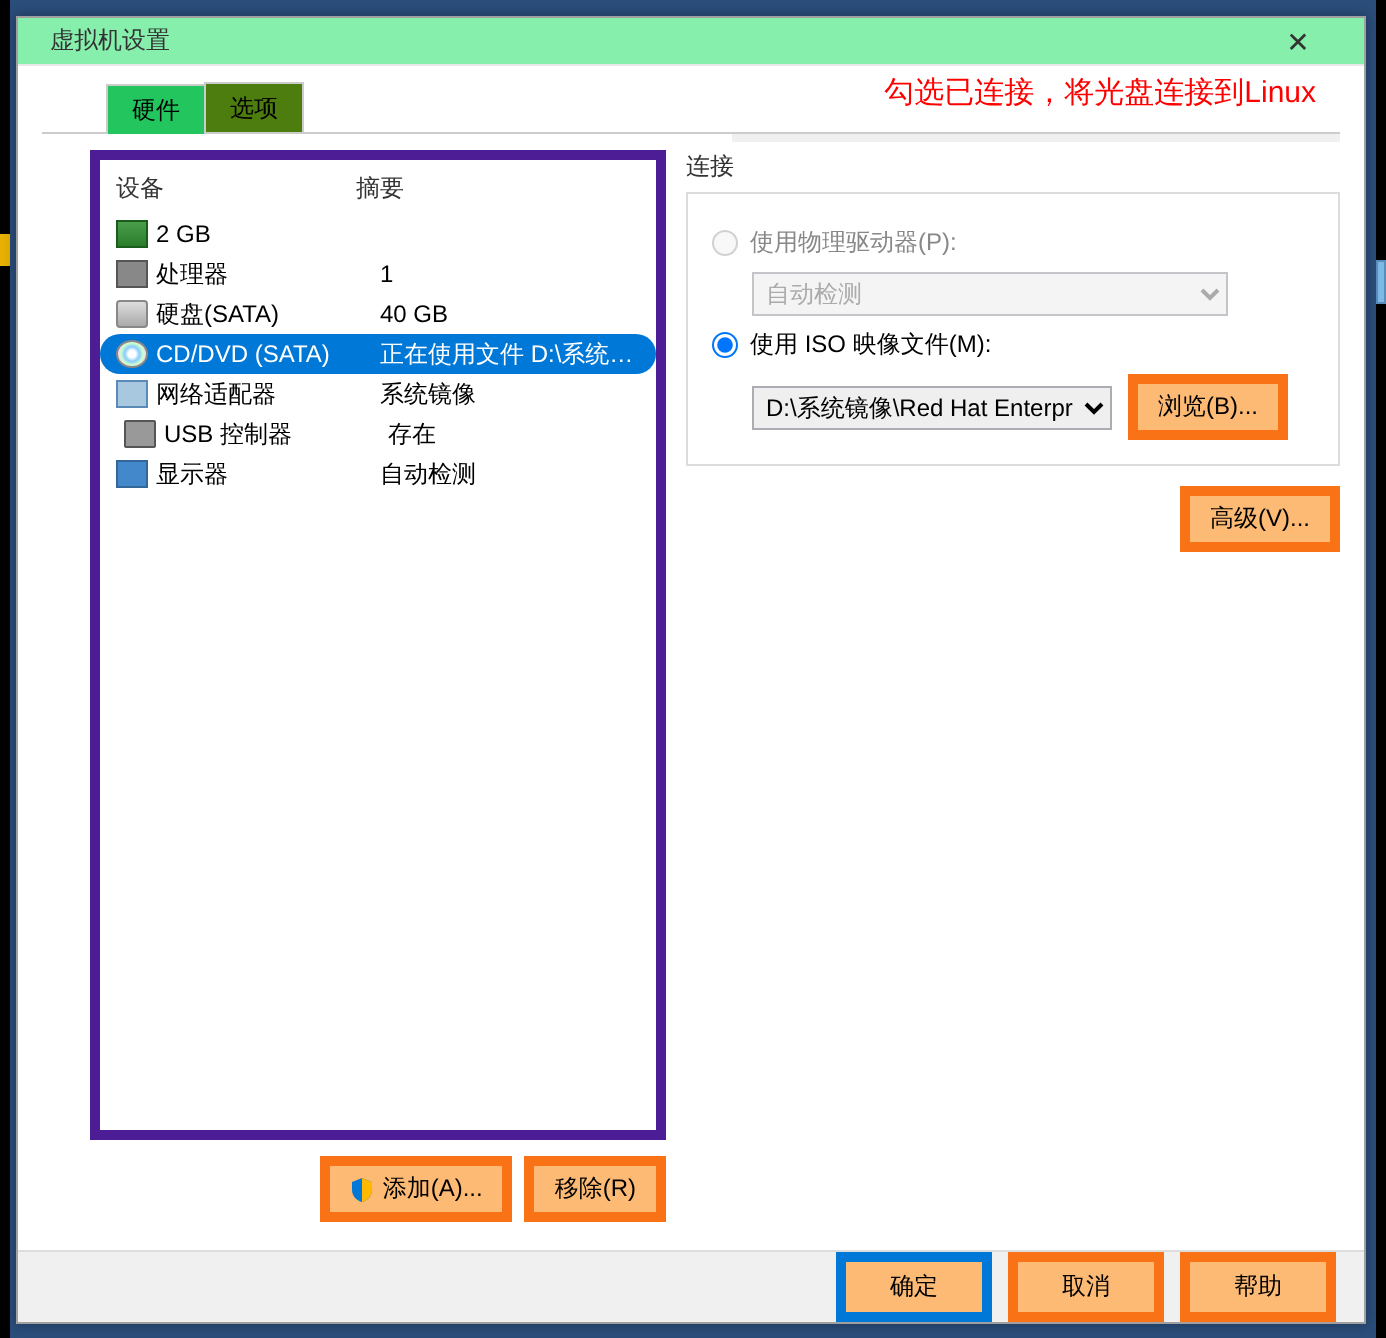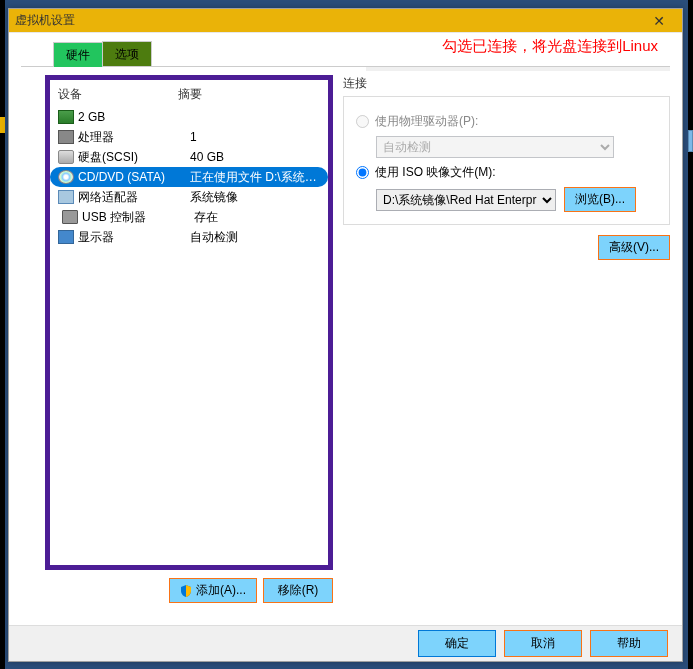--- a/index.html
+++ b/index.html
@@ -2,21 +2,21 @@
 <html><head>
 <meta charset="utf-8">
 <style>
   * { box-sizing: border-box; font-family: "Microsoft YaHei", "Segoe UI", sans-serif; font-size: 12px; }
   body { margin: 0; background: #2a4d7a; width: 693px; height: 669px; position: relative; overflow: hidden; }
   .edge-left { position: absolute; left:0; top:0; width:5px; height:669px; background:#000; }
   .edge-left .logo { position:absolute; top:117px; left:0; width:5px; height:16px; background:#e8b000; }
   .edge-right { position:absolute; right:0; top:0; width:5px; height:669px; background:#000; }
   .edge-right .tag { position:absolute; top:130px; right:0; width:5px; height:22px; background:#7cb8e8; border:1px solid #5a8db8; }
   .dialog { position:absolute; left:8px; top:8px; width:675px; height:654px; background:#fff; border:1px solid #a0a0a0; box-shadow:0 0 6px rgba(0,0,0,.3); }
-  .titlebar { height:24px; background:#eab308; display:flex; align-items:center; padding:0 6px; border-bottom:1px solid #e8e8e8; }
+  .titlebar { height:24px; background:#86efac; display:flex; align-items:center; padding:0 16px; border-bottom:1px solid #e8e8e8; }
   .titlebar .title { flex:1; color:#333; }
   .titlebar .close { width:34px; height:18px; display:flex; align-items:center; justify-content:center; color:#333; font-size:14px; cursor:pointer; }
   .annotation { position:absolute; top:28px; right:24px; color:#ff0000; font-size:15px; }
   .content { padding:8px 12px 0 12px; }
   .tabs { display:flex; border-bottom:1px solid #ccc; margin-bottom:8px; }
   .tab { padding:4px 12px 3px; border:1px solid #ccc; border-bottom:none; margin-right:-1px; background:#4d7c0f; cursor:pointer; }
   .tab.active { background:#22c55e; position:relative; top:1px;margin-left:32px; }
   .split { display:flex; gap:10px; }
   .left-pane { width:312px; }
   .devlist-box { border:5px solid #4c1d95; height:495px;margin-left:24px; }
@@ -29,21 +29,21 @@
   .devrow .c1 { width:112px; white-space:nowrap; overflow:hidden; }
   .devrow .c2 { flex:1; white-space:nowrap; overflow:hidden; text-overflow:ellipsis; }
   .ico-mem { background:linear-gradient(#4a9d4a,#2a7d2a); border:1px solid #1a5d1a; }
   .ico-cpu { background:#888; border:1px solid #555; }
   .ico-hdd { background:linear-gradient(#ddd,#aaa); border:1px solid #888; border-radius:2px; }
   .ico-cd { background:radial-gradient(circle,#fff 20%,#8cf 40%,#cfc 60%,#fcf 80%); border:1px solid #888; border-radius:50%; }
   .ico-net { background:#a8c8e0; border:1px solid #5a8ab8; }
   .ico-usb { width:6px; height:12px; border:1px solid #555; border-radius:1px; margin:1px 9px 1px 4px; background:#999; }
   .ico-display { background:#4488cc; border:1px solid #336699; }
   .left-buttons { display:flex; justify-content:flex-end; gap:6px; margin-top:8px; }
-  .btn { border:1px solid #f97316; background:#7dd3fc; padding:3px 10px; cursor:pointer; display:inline-flex; align-items:center; gap:4px; min-width:70px; justify-content:center; }
+  .btn { border:5px solid #f97316; background:#fdba74; padding:3px 10px; cursor:pointer; display:inline-flex; align-items:center; gap:4px; min-width:70px; justify-content:center; }
   .shield { width:12px; height:12px; display:inline-block; }
   .shield svg { width:12px; height:12px; }
   .right-pane { flex:1; padding-top:0; }
   .group-label { color:#333; margin-bottom:4px; }
   .status-box { position:relative; }
   .red-box { position:absolute; top:6px; left:-2px; width:100px; height:26px; border:3px solid #ff0000; pointer-events:none; }
   .field { border:1px solid #dcdcdc; padding:10px 12px 12px; margin-bottom:10px; }
   .chk-row { display:flex; align-items:center; gap:6px; margin:4px 0; }
   .chk-row input { margin:0; }
   .radio-row { display:flex; align-items:center; gap:6px; margin:6px 0; }
@@ -95,21 +95,21 @@
                 <span class="ico ico-mem"></span>
                 <span class="c2">2 GB</span>
               </div>
               <div class="devrow">
                 <span class="ico ico-cpu"></span>
                 <span class="c1">处理器</span>
                 <span class="c2">1</span>
               </div>
               <div class="devrow">
                 <span class="ico ico-hdd"></span>
-                <span class="c1">硬盘(SCSI)</span>
+                <span class="c1">硬盘(SATA)</span>
                 <span class="c2">40 GB</span>
               </div>
               <div class="devrow sel">
                 <span class="ico ico-cd"></span>
                 <span class="c1">CD/DVD (SATA)</span>
                 <span class="c2">正在使用文件 D:\系统镜像\Red H...</span>
               </div>
               <div class="devrow">
                 <span class="ico ico-net"></span>
                 <span class="c1">网络适配器</span>

